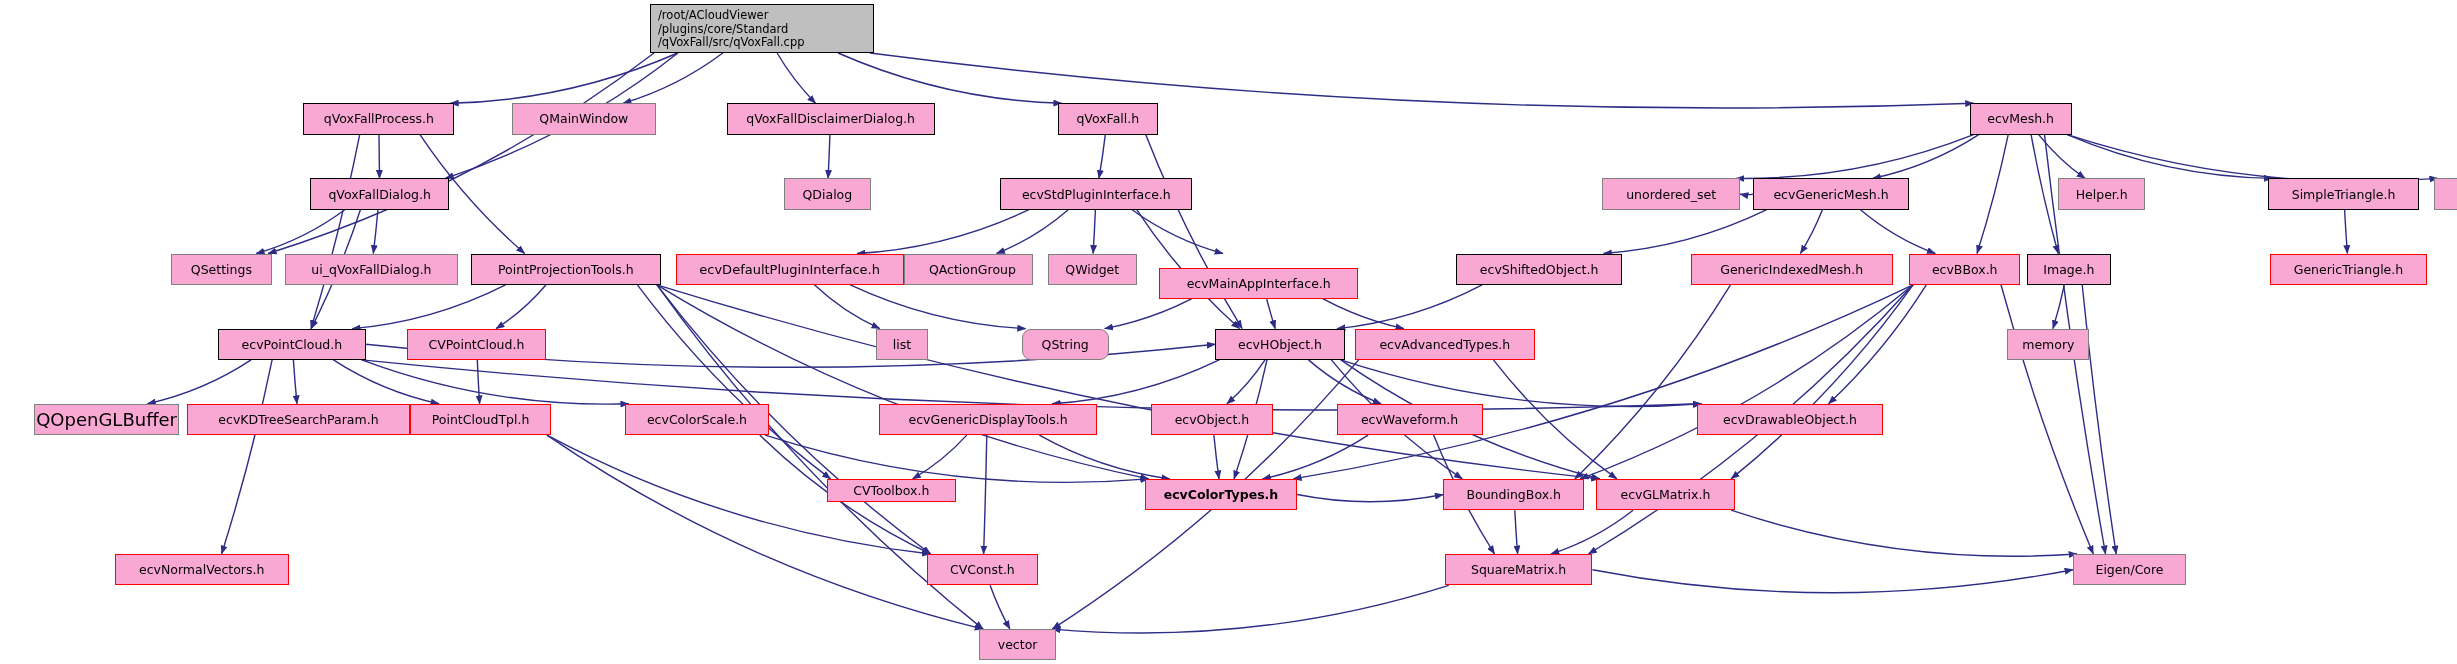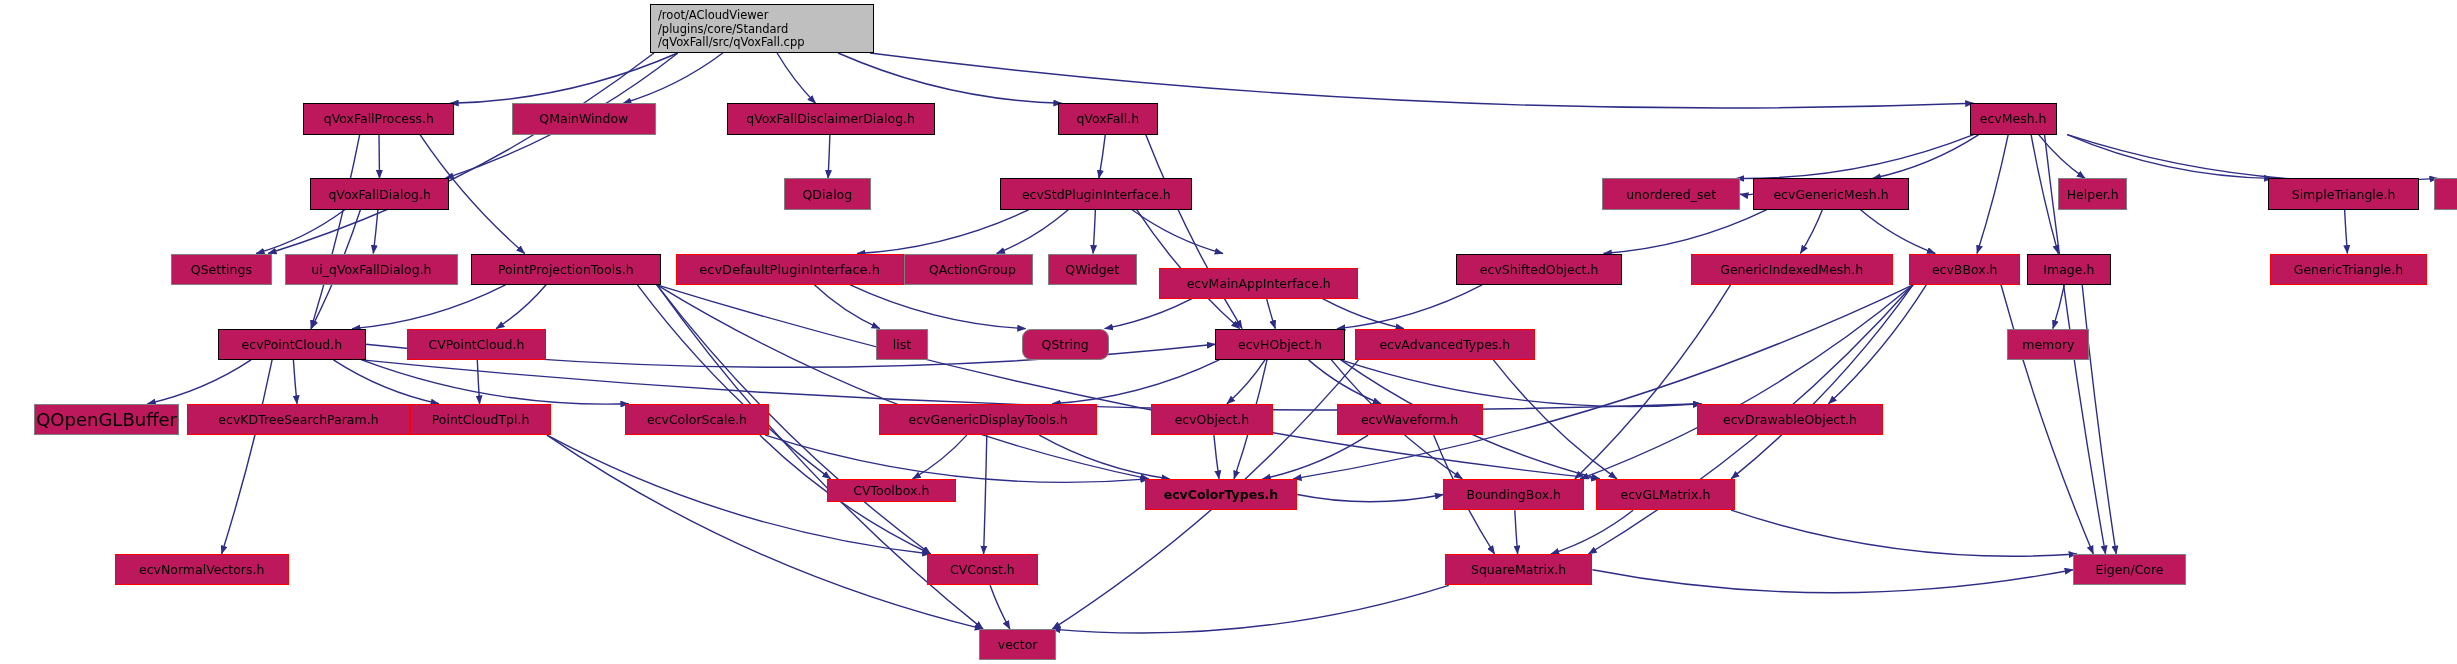--- a/index.html
+++ b/index.html
@@ -1,20 +1,20 @@
 <!DOCTYPE html>
 <html><head>
 <meta charset="utf-8">
 <style>
   html,body{margin:0;padding:0;background:#ffffff;}
   #stage{position:relative;width:2457px;height:664px;background:#fff;
          font-family:"DejaVu Sans","Liberation Sans",sans-serif;overflow:hidden;}
   #edges{position:absolute;left:0;top:0;width:2457px;height:664px;pointer-events:none;}
   .node{position:absolute;box-sizing:border-box;display:flex;align-items:center;
-        justify-content:center;background:#be185d;border:1px solid #808080;
+        justify-content:center;background:#f9a8d4;border:1px solid #808080;
         color:#000000;white-space:nowrap;border-radius:0;}
   .node span{display:block;line-height:1;}
   .node.solid{border:1px solid #000000;}
   .node.red{border:1px solid #ff0000;}
   .node.root{background:#bfbfbf;border:1px solid #000000;
              justify-content:flex-start;align-items:flex-start;
              flex-direction:column;padding:4px 6px 0 7px;}
   .node.root span{line-height:13.5px;text-align:left;}
 </style>
 </head>
@@ -125,27 +125,27 @@
   <div id="nodes">
     <div class="node root" style="left:650px;top:4px;width:224px;height:49px;font-size:11.5px;">
       <span>/root/ACloudViewer</span>
       <span>/plugins/core/Standard</span>
       <span>/qVoxFall/src/qVoxFall.cpp</span>
     </div>
   <div class="node solid" style="left: 303.4px; top: 103.29px; width: 150.88px; height: 31.3px; font-size: 12.5px;">qVoxFallProcess.h</div>
       <div class="node " style="left: 511.68px; top: 103.29px; width: 144.32px; height: 31.3px; font-size: 12.5px;">QMainWindow</div>
       <div class="node solid" style="left: 726.52px; top: 103.29px; width: 208.28px; height: 31.3px; font-size: 12.5px;">qVoxFallDisclaimerDialog.h</div>
       <div class="node solid" style="left: 1057.8px; top: 103.29px; width: 100.04px; height: 31.3px; font-size: 12.5px;">qVoxFall.h</div>
-      <div class="node solid" style="left: 1969.64px; top: 103.29px; width: 87px; height: 31.3px; font-size: 12.5px;">ecvMesh.h</div>
+      <div class="node solid" style="left: 1969.64px; top: 103.29px; width: 102px; height: 31.3px; font-size: 12.5px;">ecvMesh.h</div>
       <div class="node solid" style="left: 309.96px; top: 178.41px; width: 139.4px; height: 31.3px; font-size: 12.5px;">qVoxFallDialog.h</div>
       <div class="node " style="left: 783.92px; top: 178.41px; width: 86.92px; height: 31.3px; font-size: 12.5px;">QDialog</div>
       <div class="node solid" style="left: 1000.4px; top: 178.41px; width: 191.88px; height: 31.3px; font-size: 12.5px;">ecvStdPluginInterface.h</div>
       <div class="node " style="left: 1602.28px; top: 178.41px; width: 137.76px; height: 31.3px; font-size: 12.5px;">unordered_set</div>
       <div class="node solid" style="left: 1753.16px; top: 178.41px; width: 155.8px; height: 31.3px; font-size: 12.5px;">ecvGenericMesh.h</div>
-      <div class="node " style="left: 2058.2px; top: 178.41px; width: 69px; height: 31.3px; font-size: 12.5px;">Helper.h</div>
+      <div class="node " style="left: 2058.2px; top: 178.41px; width: 87px; height: 31.3px; font-size: 12.5px;">Helper.h</div>
       <div class="node solid" style="left: 2268.12px; top: 178.41px; width: 150.88px; height: 31.3px; font-size: 12.5px;">SimpleTriangle.h</div>
       <div class="node " style="left: 2433.76px; top: 178.41px; width: 147.6px; height: 31.3px; font-size: 12.5px;">unordered_map</div>
       <div class="node " style="left: 170.56px; top: 253.53px; width: 101.68px; height: 31.3px; font-size: 12.5px;">QSettings</div>
       <div class="node " style="left: 285.36px; top: 253.53px; width: 172.2px; height: 31.3px; font-size: 12.5px;">ui_qVoxFallDialog.h</div>
       <div class="node solid" style="left: 470.68px; top: 253.53px; width: 190.24px; height: 31.3px; font-size: 12.5px;">PointProjectionTools.h</div>
       <div class="node red" style="left: 675.68px; top: 253.53px; width: 227.96px; height: 31.3px; font-size: 13px;">ecvDefaultPluginInterface.h</div>
       <div class="node " style="left: 903.64px; top: 253.53px; width: 129.56px; height: 31.3px; font-size: 12.5px; padding-left: 8px;">QActionGroup</div>
       <div class="node " style="left: 1047.96px; top: 253.53px; width: 88.56px; height: 31.3px; font-size: 12.5px;">QWidget</div>
       <div class="node red" style="left: 1159.48px; top: 253.53px; width: 198.44px; height: 31.3px; font-size: 12.5px; margin-top: 14px;">ecvMainAppInterface.h</div>
       <div class="node solid" style="left: 1456.32px; top: 253.53px; width: 165.64px; height: 31.3px; font-size: 12.5px;">ecvShiftedObject.h</div>

